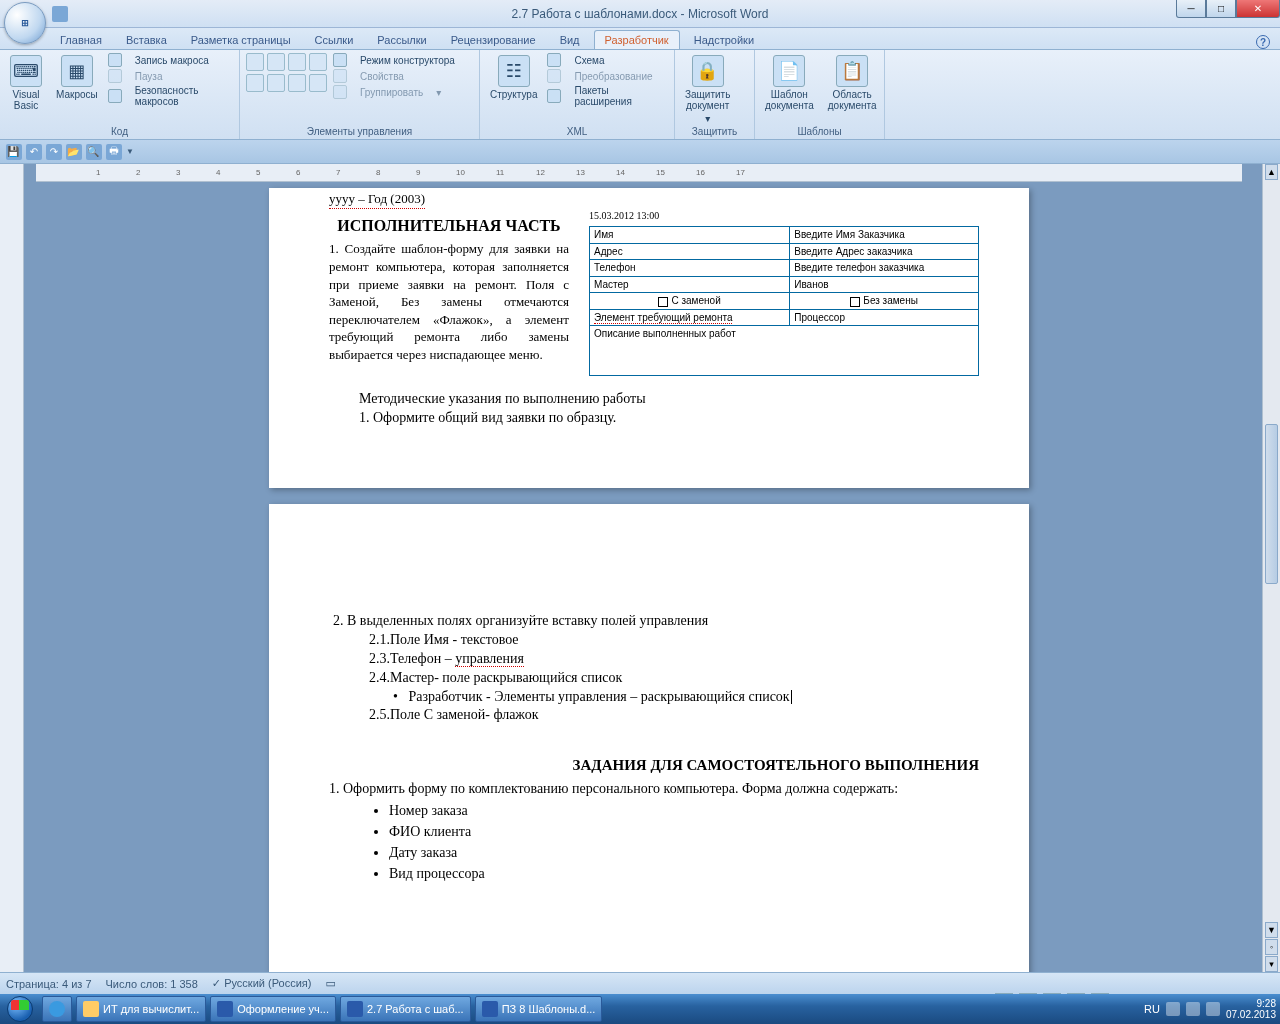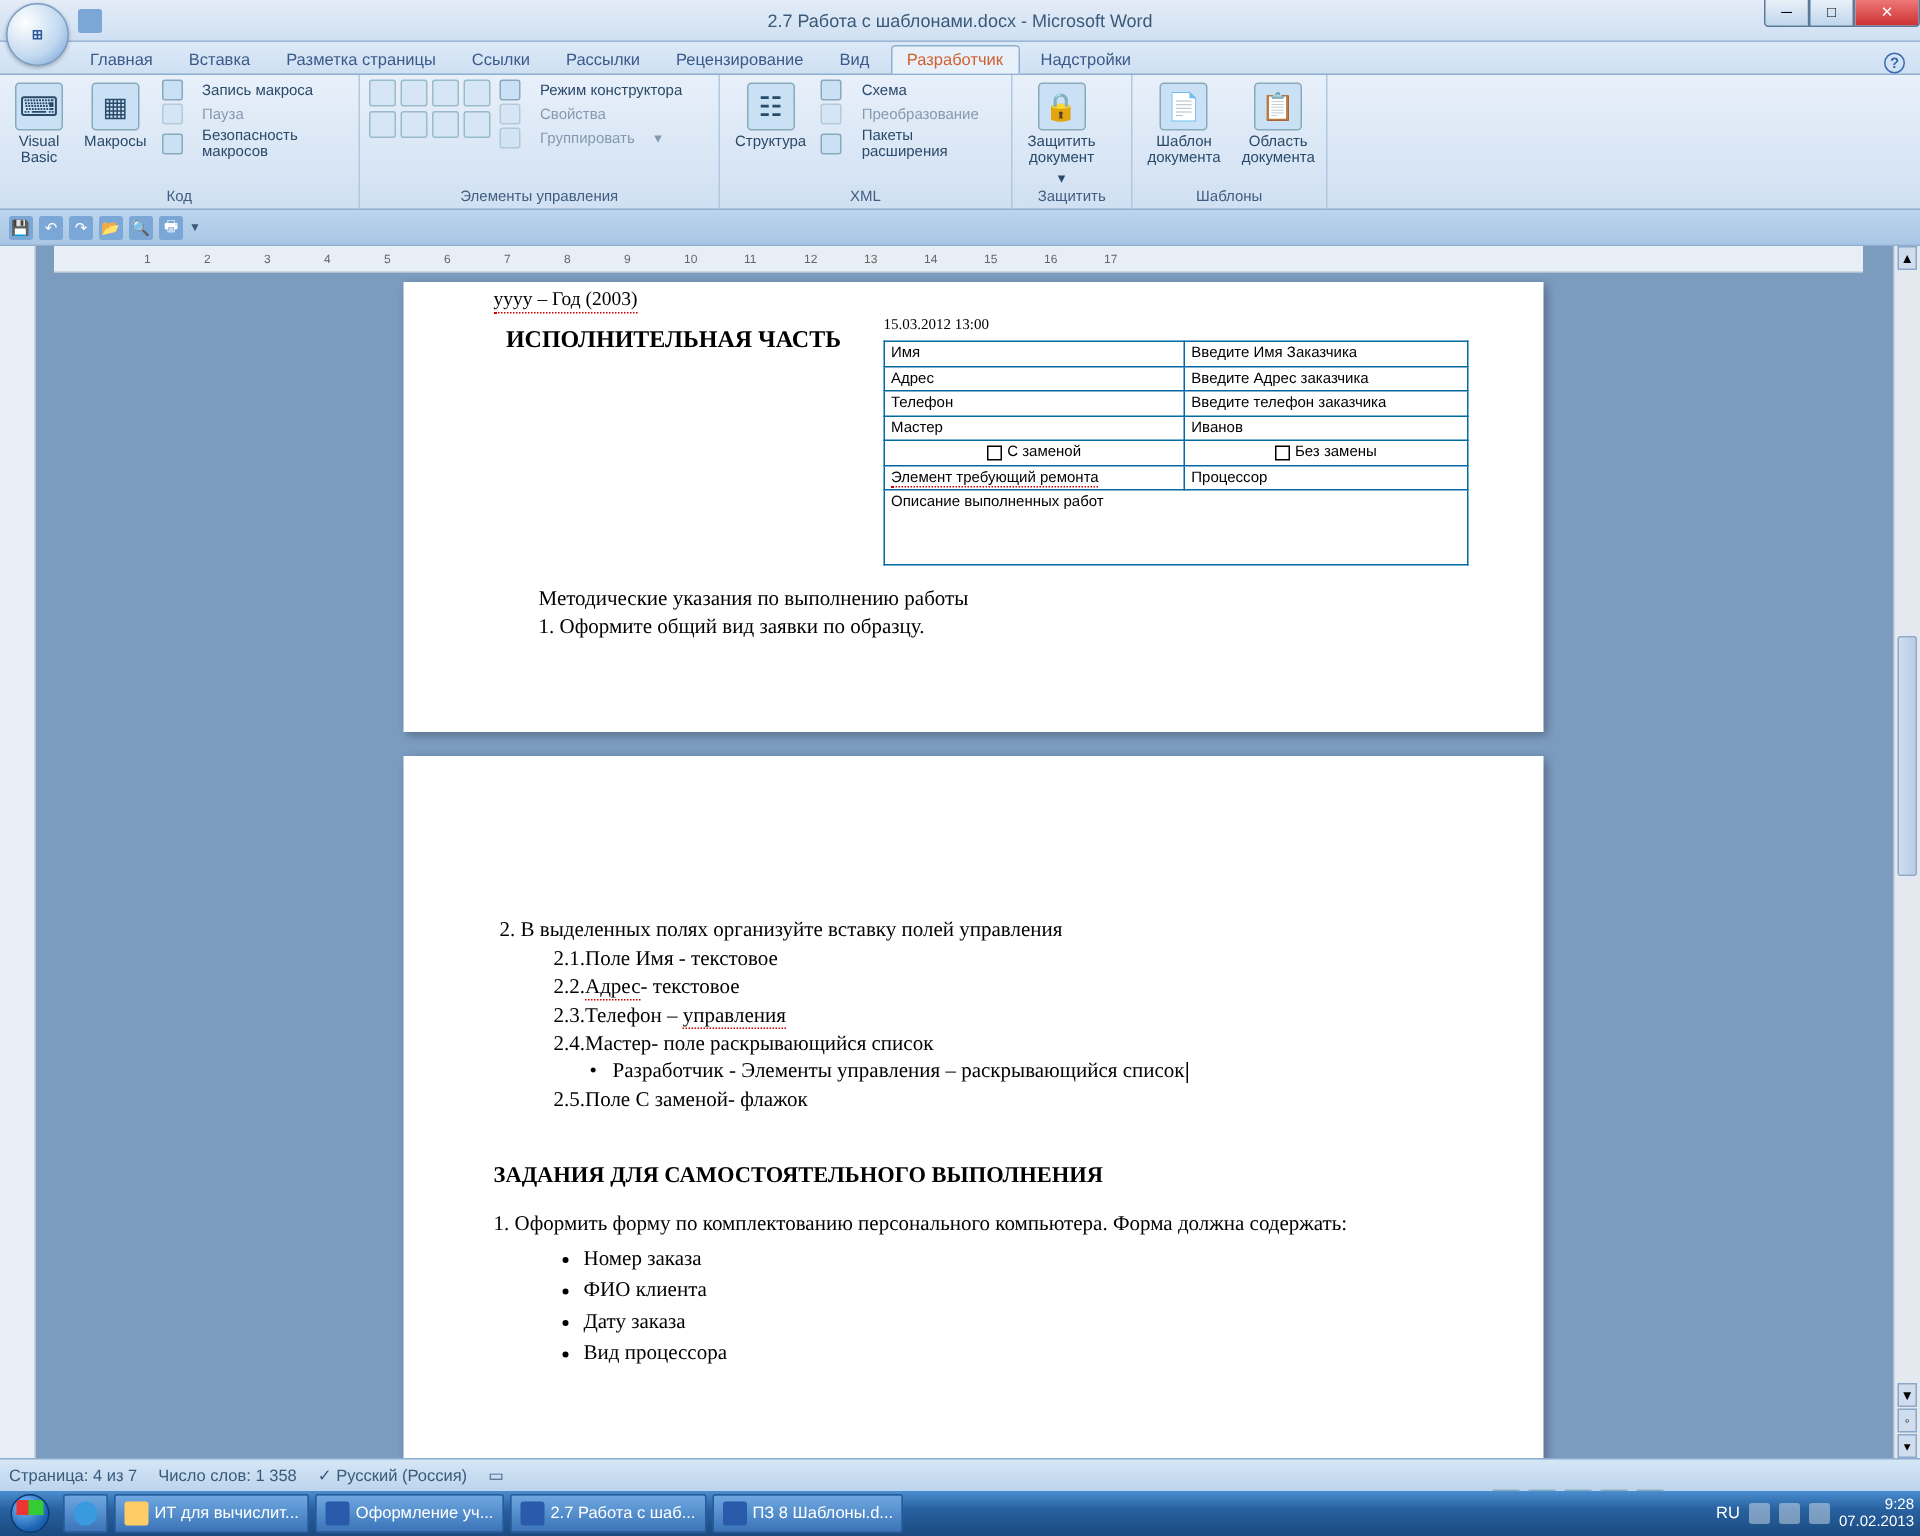--- a/index.html
+++ b/index.html
@@ -60,21 +60,21 @@
 .form-tbl { border-collapse:collapse; width:100%; font-size:10px; font-family:Arial,sans-serif; }
 .form-tbl td { border:1px solid #0369a1; padding:1px 4px; }
 .form-tbl .wide { height:50px; vertical-align:top; }
 .chk { display:inline-block; width:10px; height:10px; border:1px solid #000; margin-right:3px; vertical-align:middle; }
 .method { margin:14px 0 0 30px; font-size:14px; }
 
 .page2 { padding-top:108px; }
 .page2 .num { margin-left:4px; }
 .sub { margin-left:40px; }
 .bull { margin-left:64px; }
-.h-tasks { text-align:left; font-weight:bold; font-size:15px; margin:30px 0 14px; }
+.h-tasks { text-align:right; font-weight:bold; font-size:15px; margin:30px 0 4px; }
 .task-body { text-align:justify; }
 .task-list { margin-left:60px; margin-top:4px; }
 .task-list li { list-style:disc; margin:2px 0; }
 .dotted { border-bottom:1px dotted #c00; }
 
 .vscroll { width:18px; background:#e4e9f0; border-left:1px solid #b0c0d0; position:relative; }
 .vscroll .thumb { position:absolute; left:2px; right:2px; top:260px; height:160px; background:linear-gradient(90deg,#d0ddec,#b6cce4); border:1px solid #8aa9ca; border-radius:2px; }
 .vscroll .arr { position:absolute; left:2px; right:2px; height:16px; background:#d0ddec; border:1px solid #8aa9ca; text-align:center; font-size:9px; line-height:14px; }
 
 
@@ -273,20 +273,21 @@
         <span class="tick" style="left:660px">16</span>
         <span class="tick" style="left:700px">17</span>
     </div>
     <div class="page-area">
 
       <div class="page page1" style="height:300px;">
         <span class="topline">уууу – Год (2003)</span>
         <div class="twocol">
           <div class="leftcol">
             <div class="h-exec">ИСПОЛНИТЕЛЬНАЯ ЧАСТЬ</div>
+            <div>1. Создайте шаблон-форму для заявки на ремонт компьютера, которая заполняется при приеме заявки на ремонт. Поля с Заменой, Без замены отмечаются переключателем «Флажок», а элемент требующий ремонта либо замены выбирается через ниспадающее меню.</div>
           </div>
           <div class="rightcol">
             <div class="form-date">15.03.2012 13:00</div>
             <table class="form-tbl">
               <tbody>
                   <tr>
                     <td>Имя</td>
                     <td>Введите Имя Заказчика</td>
                   </tr>
               <tr>
@@ -316,21 +317,20 @@
               </table>
           </div>
         </div>
         <div class="method">Методические указания по выполнению работы</div>
         <div class="method" style="margin-top:0">1.  Оформите общий вид заявки по образцу.</div>
       </div>
 
       <div class="page page2" style="min-height:500px;">
         <div class="num">2.  В выделенных полях организуйте вставку полей управления</div>
         <div class="sub">2.1.Поле Имя - текстовое</div>
-        <div class="sub">2.2.<span class="dotted">Адрес</span>- текстовое</div>
         <div class="sub">2.3.Телефон – <span class="dotted">управления</span></div>
         <div class="sub">2.4.Мастер- поле раскрывающийся список</div>
         <div class="bull cursor-line">•&nbsp;&nbsp;&nbsp;<span>Разработчик - Элементы управления – раскрывающийся список</span></div>
         <div class="sub">2.5.Поле С заменой- флажок</div>
 
         <div class="h-tasks">ЗАДАНИЯ ДЛЯ САМОСТОЯТЕЛЬНОГО ВЫПОЛНЕНИЯ</div>
         <div class="task-body">1.  Оформить форму по комплектованию персонального компьютера. Форма должна содержать:</div>
         <ul class="task-list">
           <li>Номер заказа</li>
           <li>ФИО клиента</li>

